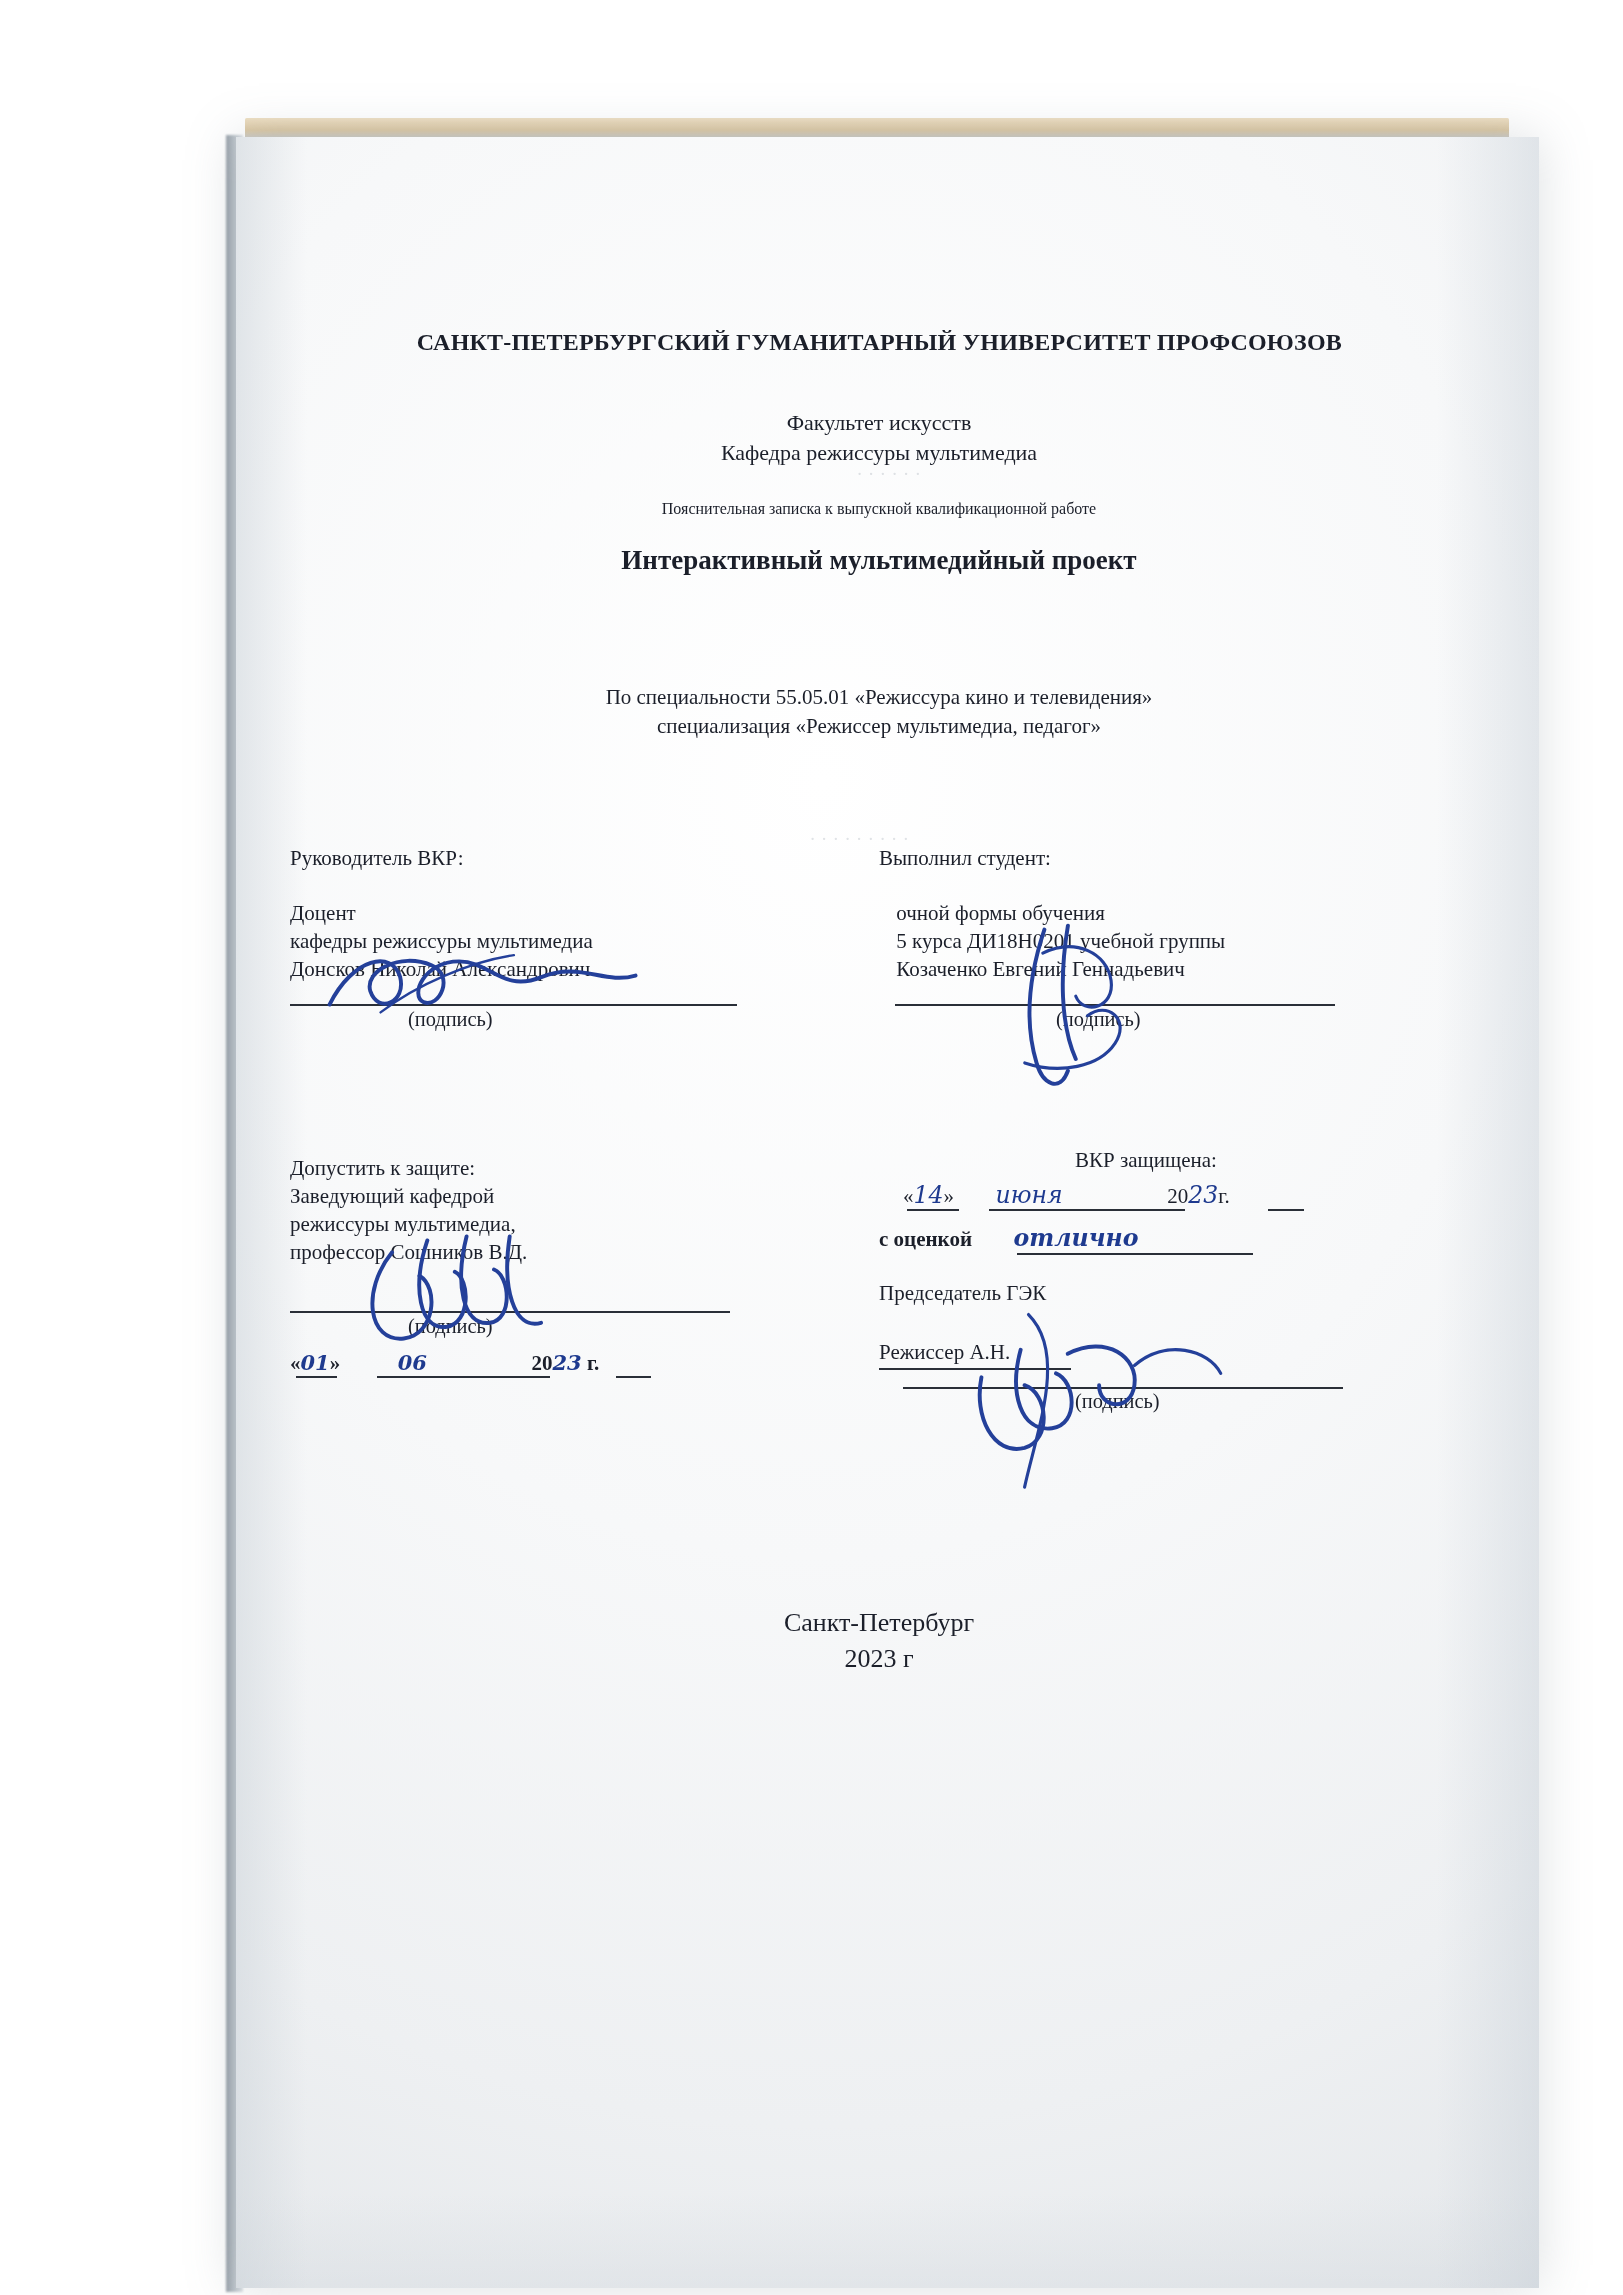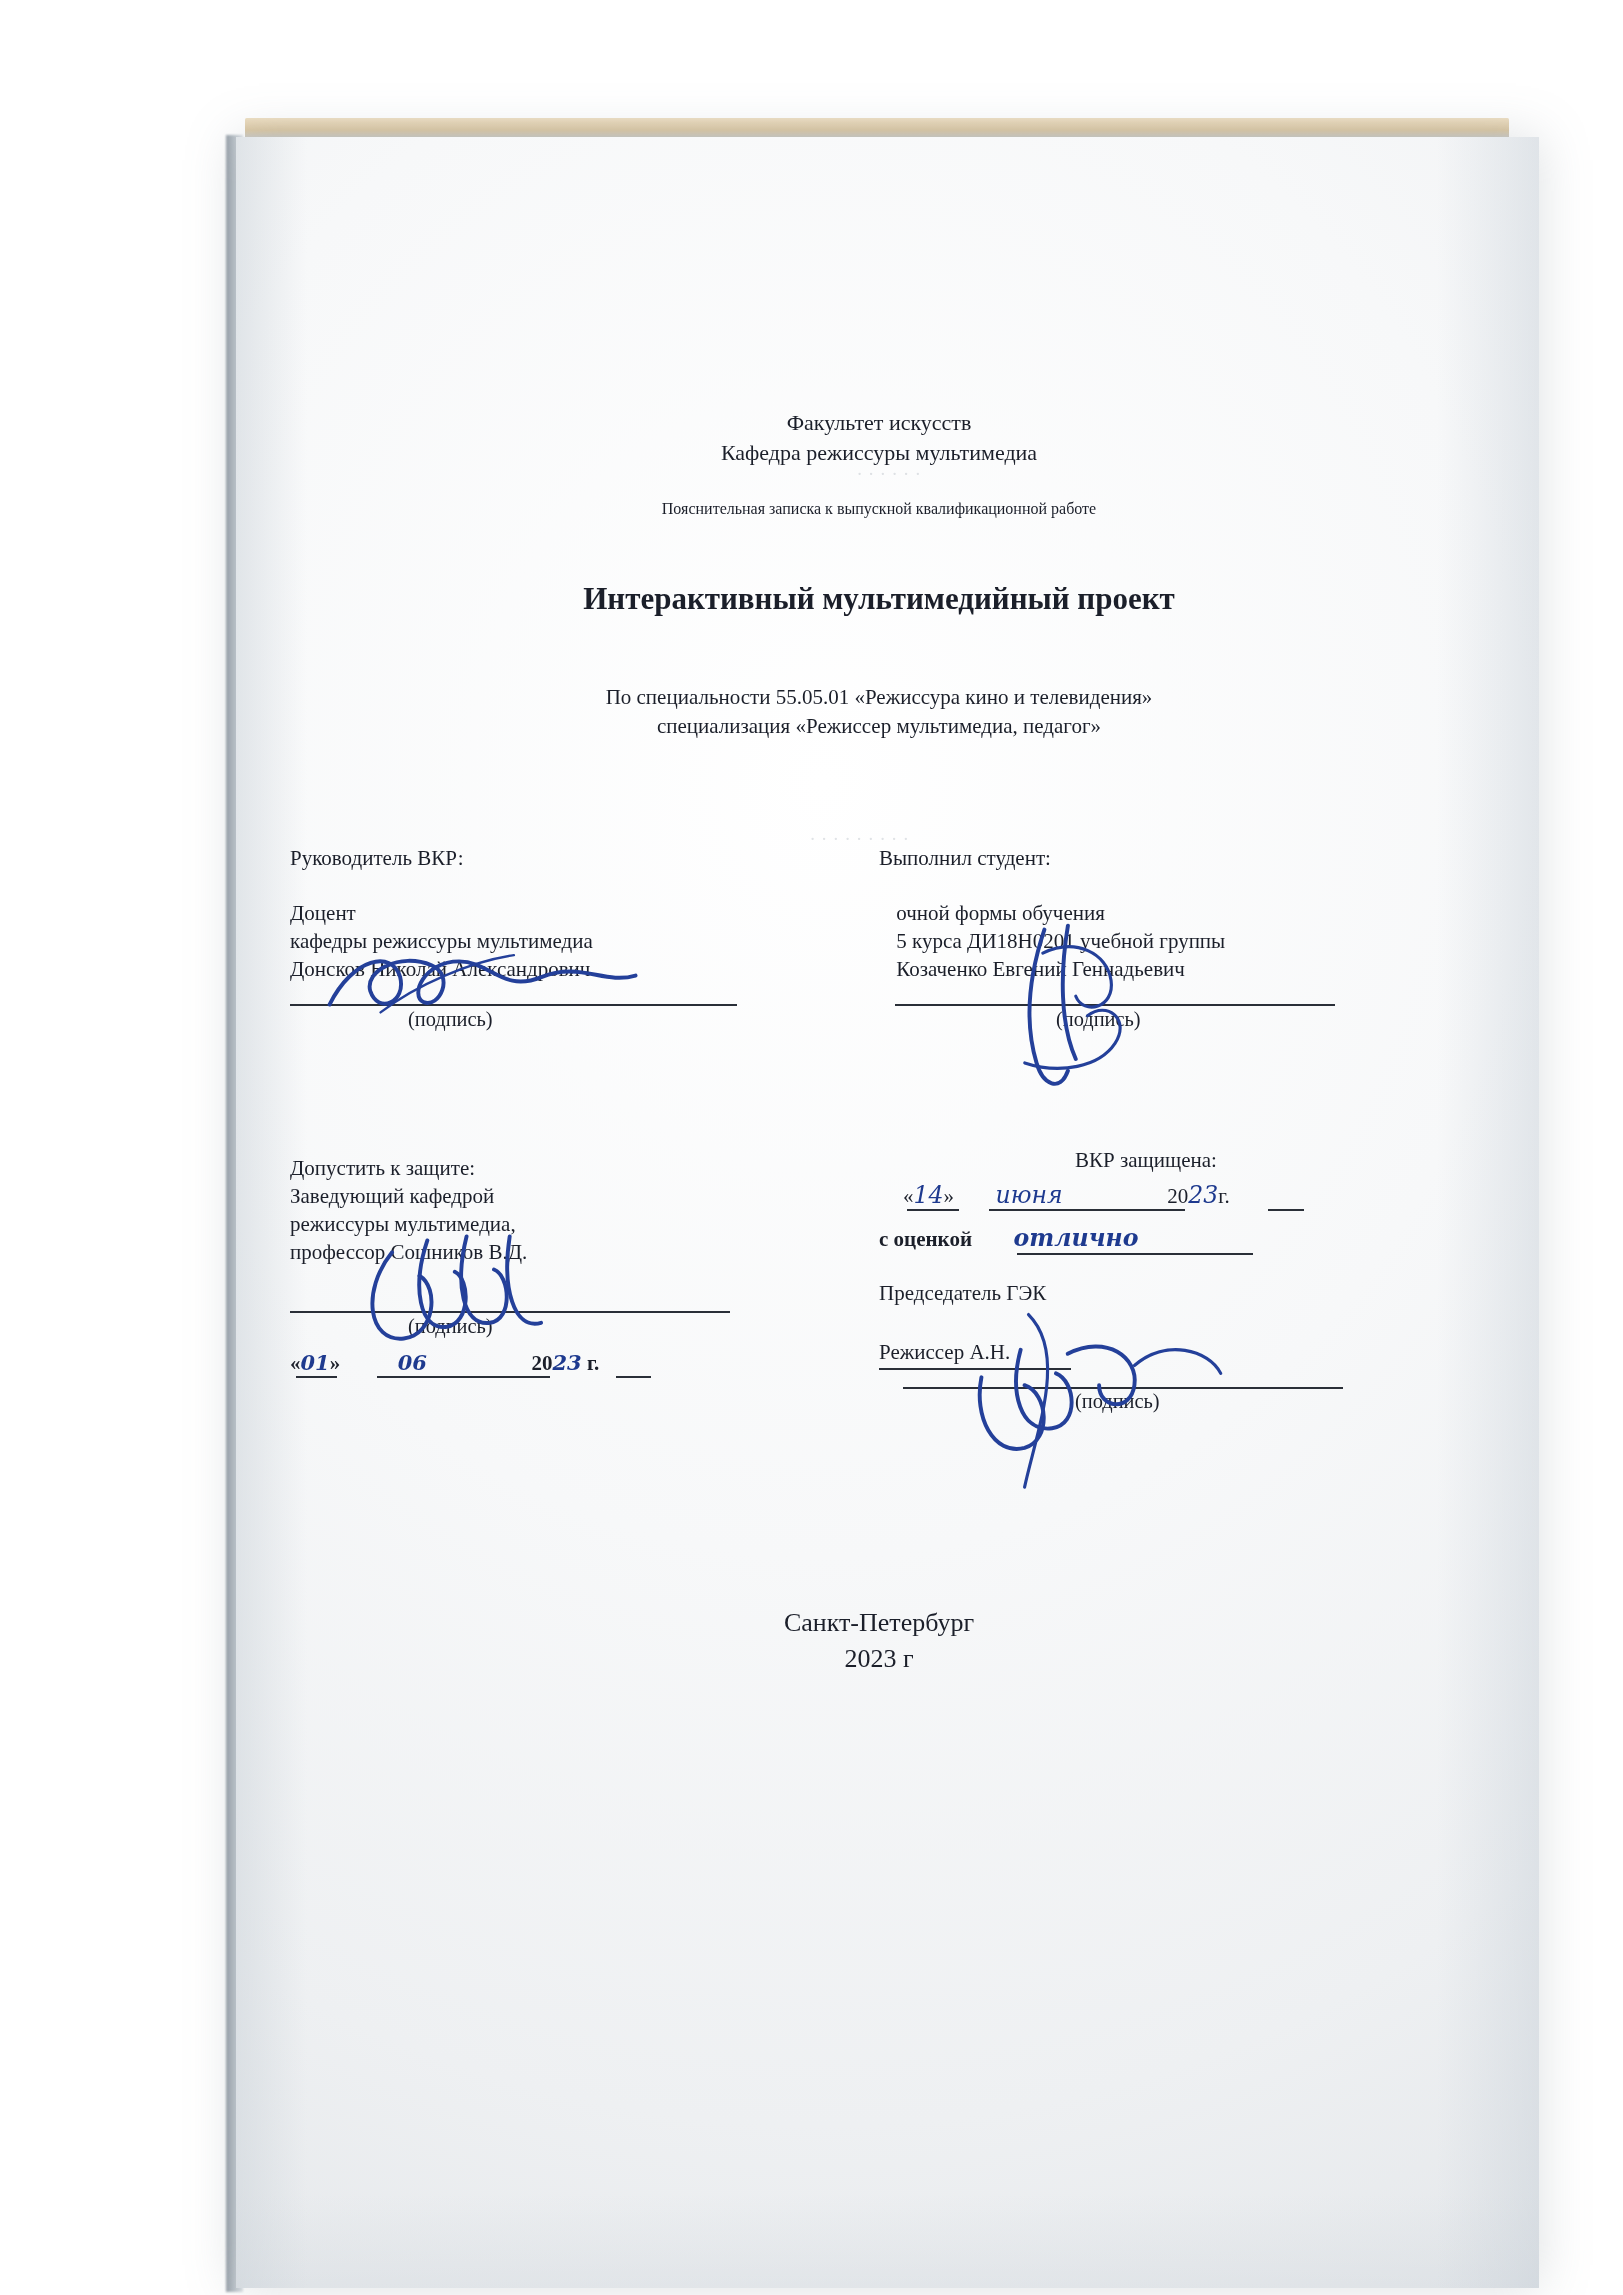--- a/index.html
+++ b/index.html
@@ -90,22 +90,22 @@
     position: absolute;
     left: 0;
     width: 1240px;
     text-align: center;
     font-size: 22px;
     line-height: 1.38;
   }
   .faculty { top: 271px; }
   .note-line { top: 361px; font-size: 16px; }
   .work-title {
-    top: 440px;
-    font-size: 31px;
+    top: 404px;
+    font-size: 27px;
     font-weight: bold;
     line-height: 1.45;
   }
   .specialty { top: 546px; font-size: 21px; line-height: 1.36; }
 
   
   .col {
     position: absolute;
     font-size: 21px;
     line-height: 1.34;
@@ -184,20 +184,21 @@
 <div id="page-stack-edge2"></div>
 <div id="page-stack-edge"></div>
 <div id="left-dark-edge"></div>
 <div id="page-photo"></div>
 
 <div class="doc">
 
   <div class="ghost" style="left:597px; top:326px;">· · · · · ·</div>
   <div class="ghost" style="left:550px; top:691px;">· · · · · · · · ·</div>
 
+  <div class="uni-title">САНКТ-ПЕТЕРБУРГСКИЙ ГУМАНИТАРНЫЙ УНИВЕРСИТЕТ ПРОФСОЮЗОВ</div>
 
   <div class="center-block faculty">
     <div>Факультет искусств</div>
     <div>Кафедра режиссуры мультимедиа</div>
   </div>
 
   <div class="center-block note-line">Пояснительная записка к выпускной квалификационной работе</div>
 
   <div class="center-block work-title">
     <div>Интерактивный мультимедийный проект</div>

